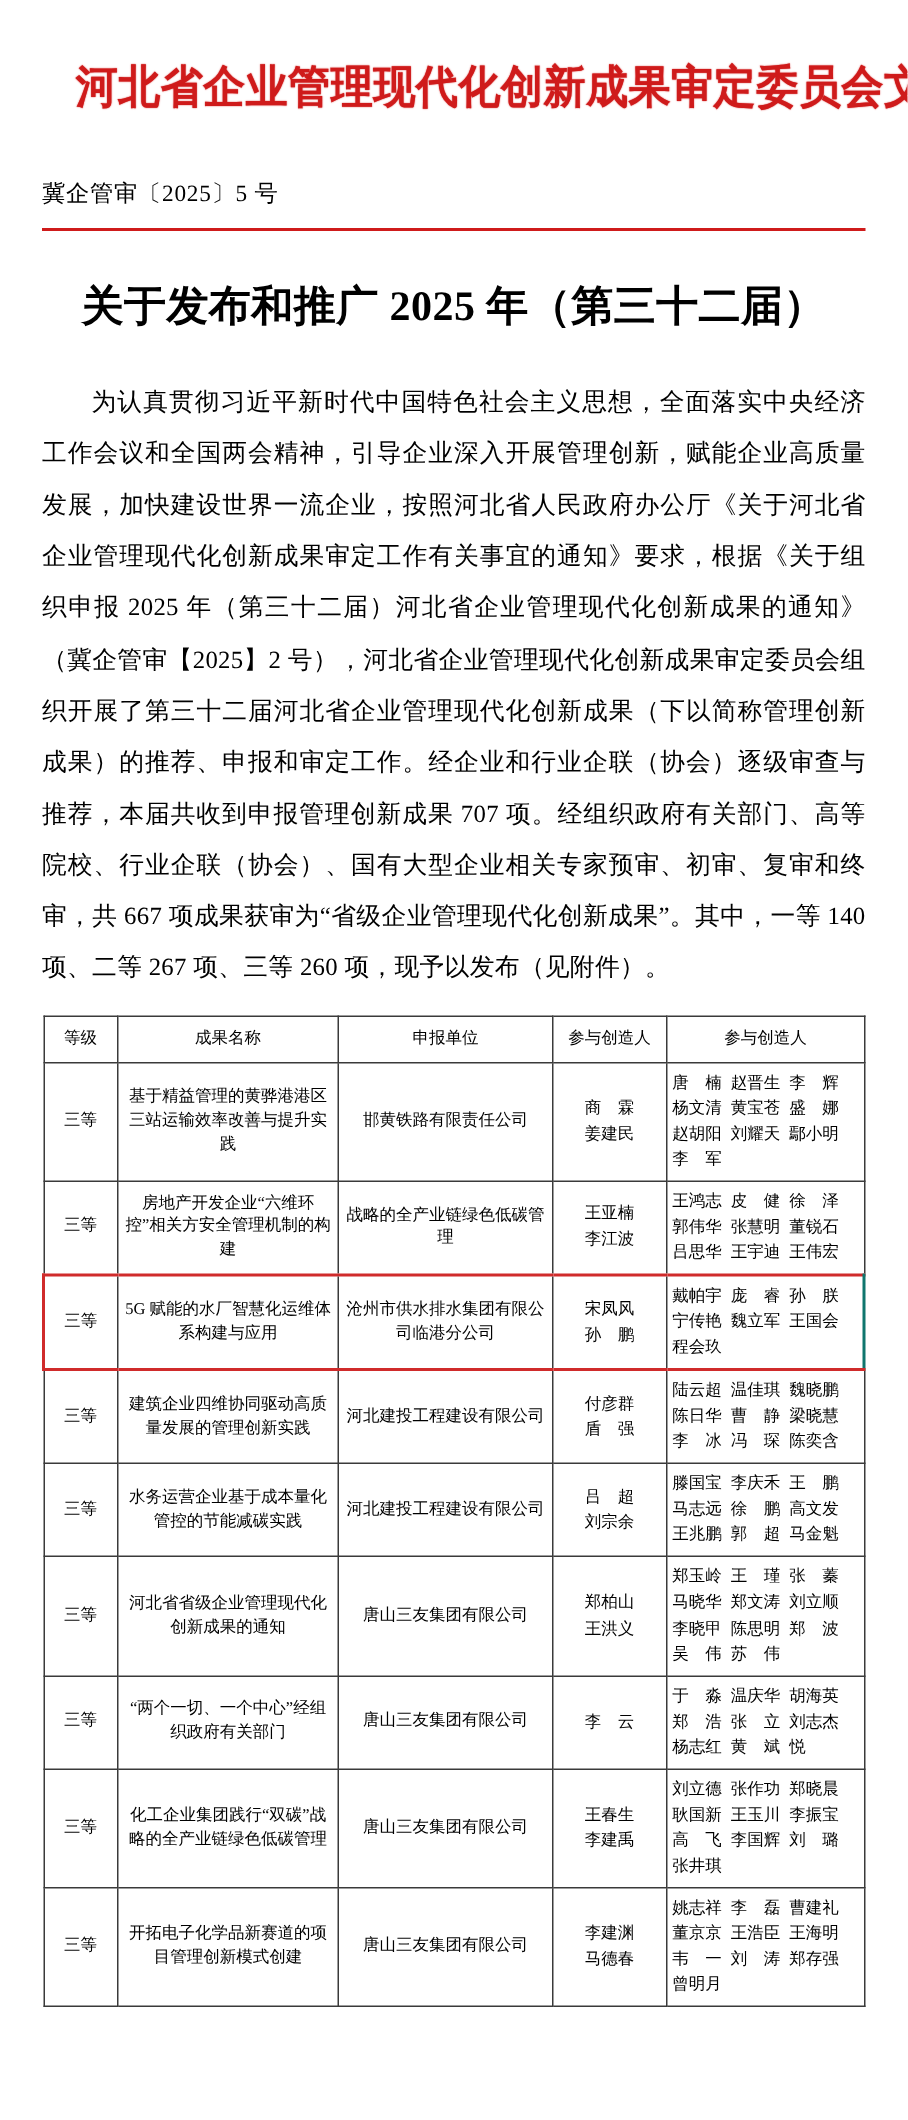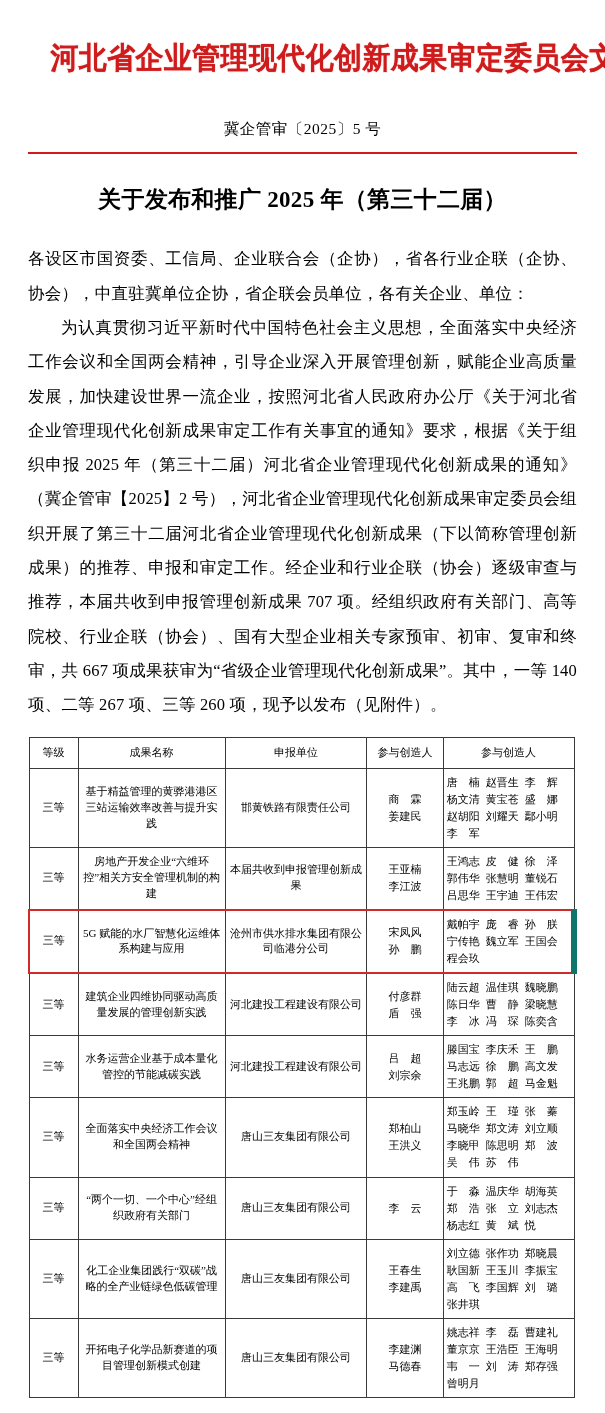--- a/index.html
+++ b/index.html
@@ -33,35 +33,34 @@
     font-weight: bold;
     font-size: 30px;
     letter-spacing: 0.5px;
     color: #cf1b1b;
     transform: scaleX(0.93);
     transform-origin: center;
     text-shadow: 0 0 1px #cf1b1b;
   }
   .doc-number {
     margin-top: 40px;
-    text-align: center;
     font-size: 15.5px;
     letter-spacing: 0.5px;
   }
   .red-rule {
     margin-top: 12px;
     height: 2px;
     background: #cf1b1b;
   }
   
   .doc-title {
     margin-top: 26px;
     text-align: center;
     font-weight: bold;
-    font-size: 23px;
+    font-size: 28px;
     line-height: 1.75;
     letter-spacing: 0.3px;
   }
   
   .body-text {
     margin-top: 22px;
     font-size: 16.5px;
     line-height: 2.08;
     text-align: justify;
     text-justify: inter-ideograph;
@@ -115,41 +114,40 @@
   .people span { white-space: nowrap; }
   .main-people {
     line-height: 1.55;
   }
   
   tr.highlight td {
     border-top: 2px solid #d02b2b;
     border-bottom: 2px solid #d02b2b;
   }
   tr.highlight td:first-child { border-left: 2px solid #d02b2b; }
-  tr.highlight td:last-child  { border-right: 6px solid #0f766e; }
+  tr.highlight td:last-child  { border-right: 2px solid #0f766e; }
 </style>
 </head>
 <body>
 
 <div class="page">
 
   <div class="masthead">
     <span class="masthead-title">河北省企业管理现代化创新成果审定委员会文件</span>
   </div>
 
   <div class="doc-number">冀企管审〔2025〕5 号</div>
 
   <div class="red-rule"></div>
 
   <div class="doc-title">
     <div>关于发布和推广 2025 年（第三十二届）</div>
   </div>
 
   <div class="body-text">
-    <p>各设区市国资委、工信局、企业联合会（企协），省各行业企联（企协、协会），中直驻冀单位企协，省企联会员单位，各有关企业、单位：</p>
     <p class="indent">为认真贯彻习近平新时代中国特色社会主义思想，全面落实中央经济工作会议和全国两会精神，引导企业深入开展管理创新，赋能企业高质量发展，加快建设世界一流企业，按照河北省人民政府办公厅《关于河北省企业管理现代化创新成果审定工作有关事宜的通知》要求，根据《关于组织申报 2025 年（第三十二届）河北省企业管理现代化创新成果的通知》（冀企管审【2025】2 号），河北省企业管理现代化创新成果审定委员会组织开展了第三十二届河北省企业管理现代化创新成果（下以简称管理创新成果）的推荐、申报和审定工作。经企业和行业企联（协会）逐级审查与推荐，本届共收到申报管理创新成果 707 项。经组织政府有关部门、高等院校、行业企联（协会）、国有大型企业相关专家预审、初审、复审和终审，共 667 项成果获审为“省级企业管理现代化创新成果”。其中，一等 140 项、二等 267 项、三等 260 项，现予以发布（见附件）。</p>
   </div>
 
   <table class="results">
     <colgroup>
       <col class="col-grade">
       <col class="col-name">
       <col class="col-unit">
       <col class="col-main">
       <col class="col-part">
@@ -185,21 +183,21 @@
               <span>赵胡阳</span>
               <span>刘耀天</span>
               <span>鄢小明</span>
               <span>李　军</span>
             </div>
           </td>
         </tr>
         <tr>
           <td>三等</td>
           <td class="name-cell">房地产开发企业“六维环控”相关方安全管理机制的构建</td>
-          <td class="unit-cell">本届共收到申报管理创新成果</td>
+          <td class="unit-cell">战略的全产业链绿色低碳管理</td>
           <td>
             <div class="main-people">
               <div>王亚楠</div>
               <div>李江波</div>
             </div>
           </td>
           <td>
             <div class="people">
               <span>王鸿志</span>
               <span>皮　健</span>
@@ -278,21 +276,21 @@
               <span>徐　鹏</span>
               <span>高文发</span>
               <span>王兆鹏</span>
               <span>郭　超</span>
               <span>马金魁</span>
             </div>
           </td>
         </tr>
         <tr>
           <td>三等</td>
-          <td class="name-cell">全面落实中央经济工作会议和全国两会精神</td>
+          <td class="name-cell">河北省省级企业管理现代化创新成果的通知</td>
           <td class="unit-cell">唐山三友集团有限公司</td>
           <td>
             <div class="main-people">
               <div>郑柏山</div>
               <div>王洪义</div>
             </div>
           </td>
           <td>
             <div class="people">
               <span>郑玉岭</span>

